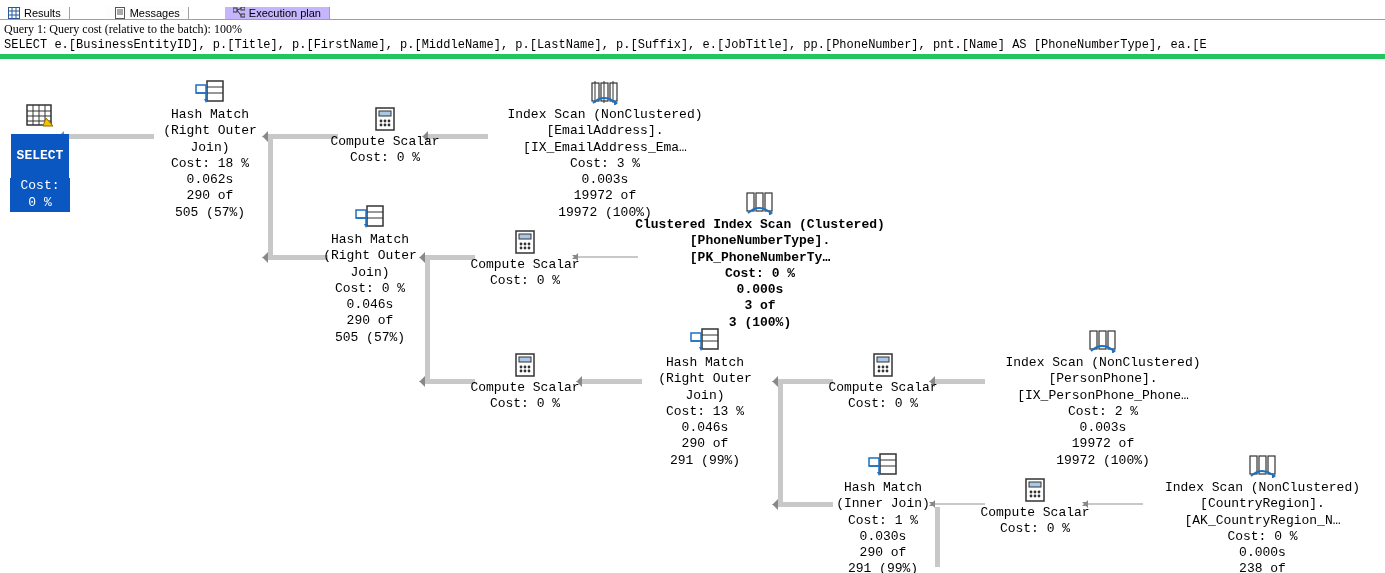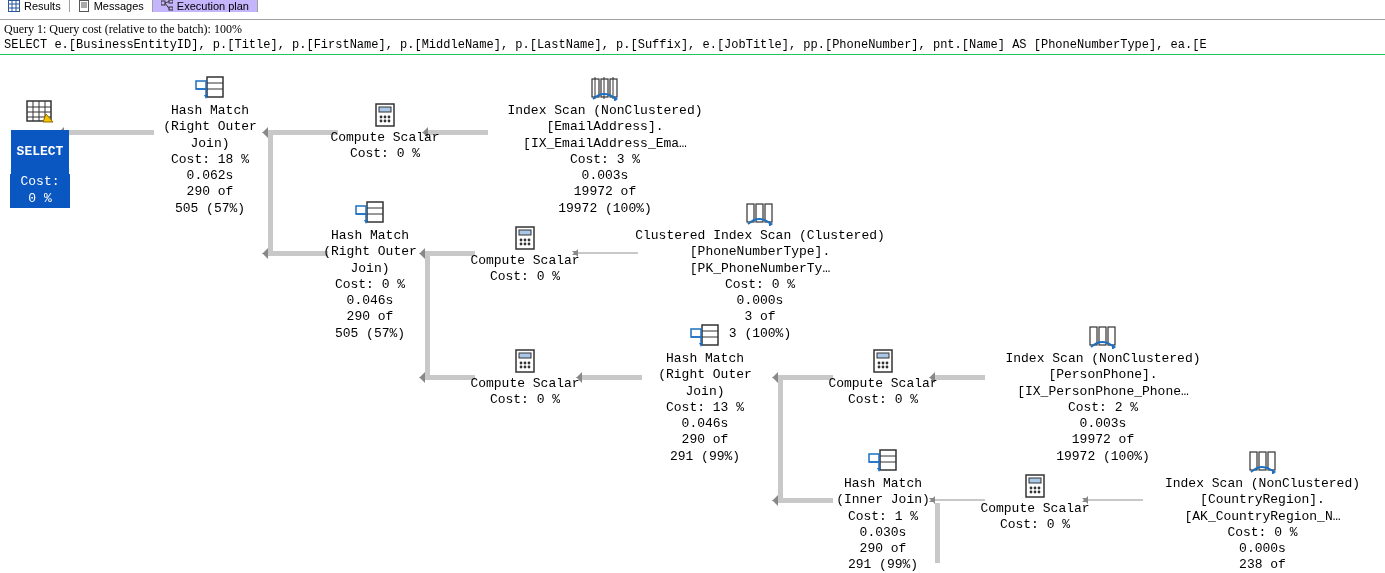--- a/index.html
+++ b/index.html
@@ -8,24 +8,25 @@
       font-size: 11px;
       background: #fff;
       width: 1385px;
       overflow: hidden;
     }
     .sans { font-family: Tahoma, Arial, sans-serif; font-size: 11px; }
 
     
     .tab-strip {
       display: flex;
-      align-items: flex-start;
+      align-items: flex-end;
       border-bottom: 1px solid #a0a0a0;
       background: #fff;
       height: 20px;
+      gap: 36px;
     }
     .tab {
       display: flex;
       align-items: center;
       padding: 0 8px;
       border-right: 1px solid #a0a0a0;
       cursor: pointer;
       background: #fdfdfd;
     }
     .tab.active { background: #c4b5fd; }
@@ -38,21 +39,21 @@
       font-size: 12px;
       white-space: nowrap;
       overflow: hidden;
     }
     .query-sql {
       padding: 0 4px 2px 4px;
       font-family: "Consolas","Courier New",monospace;
       font-size: 12px;
       white-space: nowrap;
       overflow: hidden;
-      border-bottom: 1px solid #22c55e;
+      border-bottom: 5px solid #22c55e;
     }
 
     
     .plan-canvas {
       position: relative;
       width: 1385px;
       height: 520px;
       background: #fff;
     }
     .node {
@@ -271,21 +272,21 @@
           <circle cx="17" cy="15" r="1.4" fill="#333"></circle>
           <circle cx="9" cy="19" r="1.4" fill="#333"></circle>
           <circle cx="13" cy="19" r="1.4" fill="#333"></circle>
           <circle cx="17" cy="19" r="1.4" fill="#333"></circle>
         </svg>
     </div>
     <div>Compute Scalar</div>
     <div>Cost: 0 %</div>
   </div>
 
-  <div class="node" style="left:635px; top:145px; width:250px;">
+  <div class="node" style="left:635px; top:130px; width:250px;font-weight:bold;">
     <div class="icon-wrap">
       <svg width="30" height="26">
           <rect x="2" y="4" width="7" height="18" fill="#fff" stroke="#333" stroke-width="1.2"></rect>
           <rect x="11" y="4" width="7" height="18" fill="#fff" stroke="#333" stroke-width="1.2"></rect>
           <rect x="20" y="4" width="7" height="18" fill="#fff" stroke="#333" stroke-width="1.2"></rect>
           <path d="M3 24 Q14 14 26 24" fill="none" stroke="#1e70c1" stroke-width="1.8"></path>
           <polygon points="24,21 28,24 24,27" fill="#1e70c1"></polygon>
         </svg>
     </div>
     <div>Clustered Index Scan (Clustered)</div>

